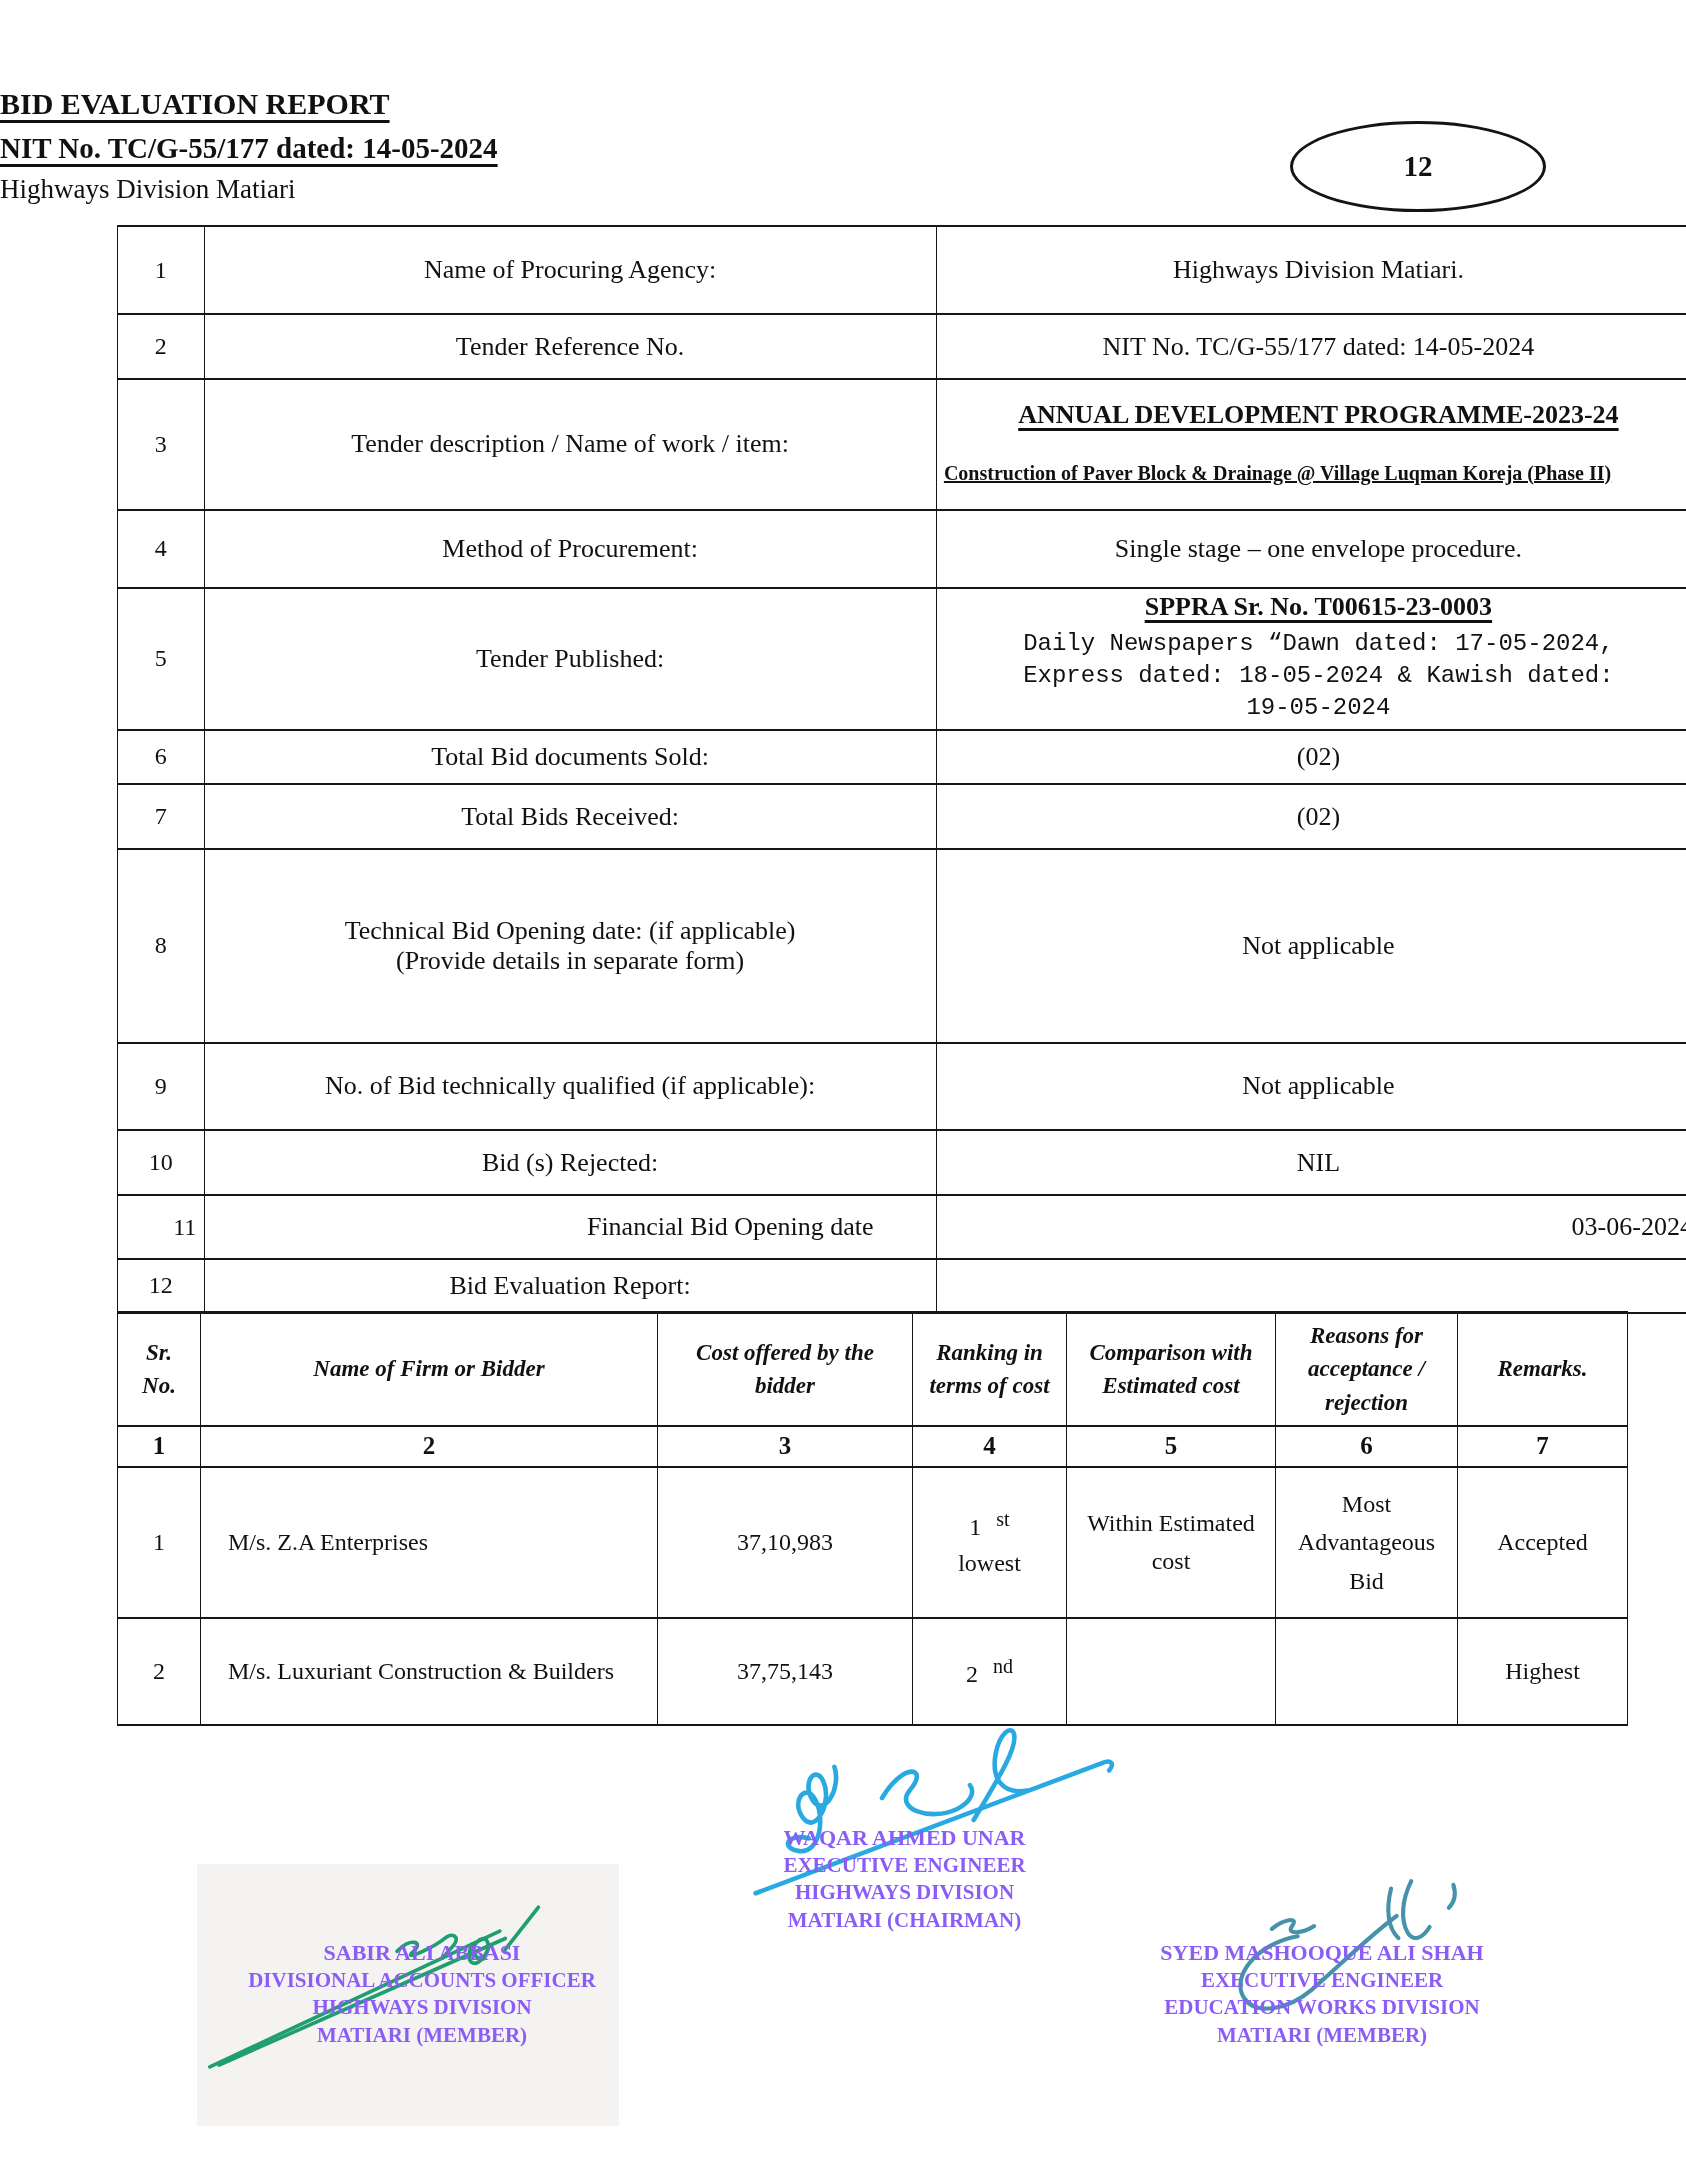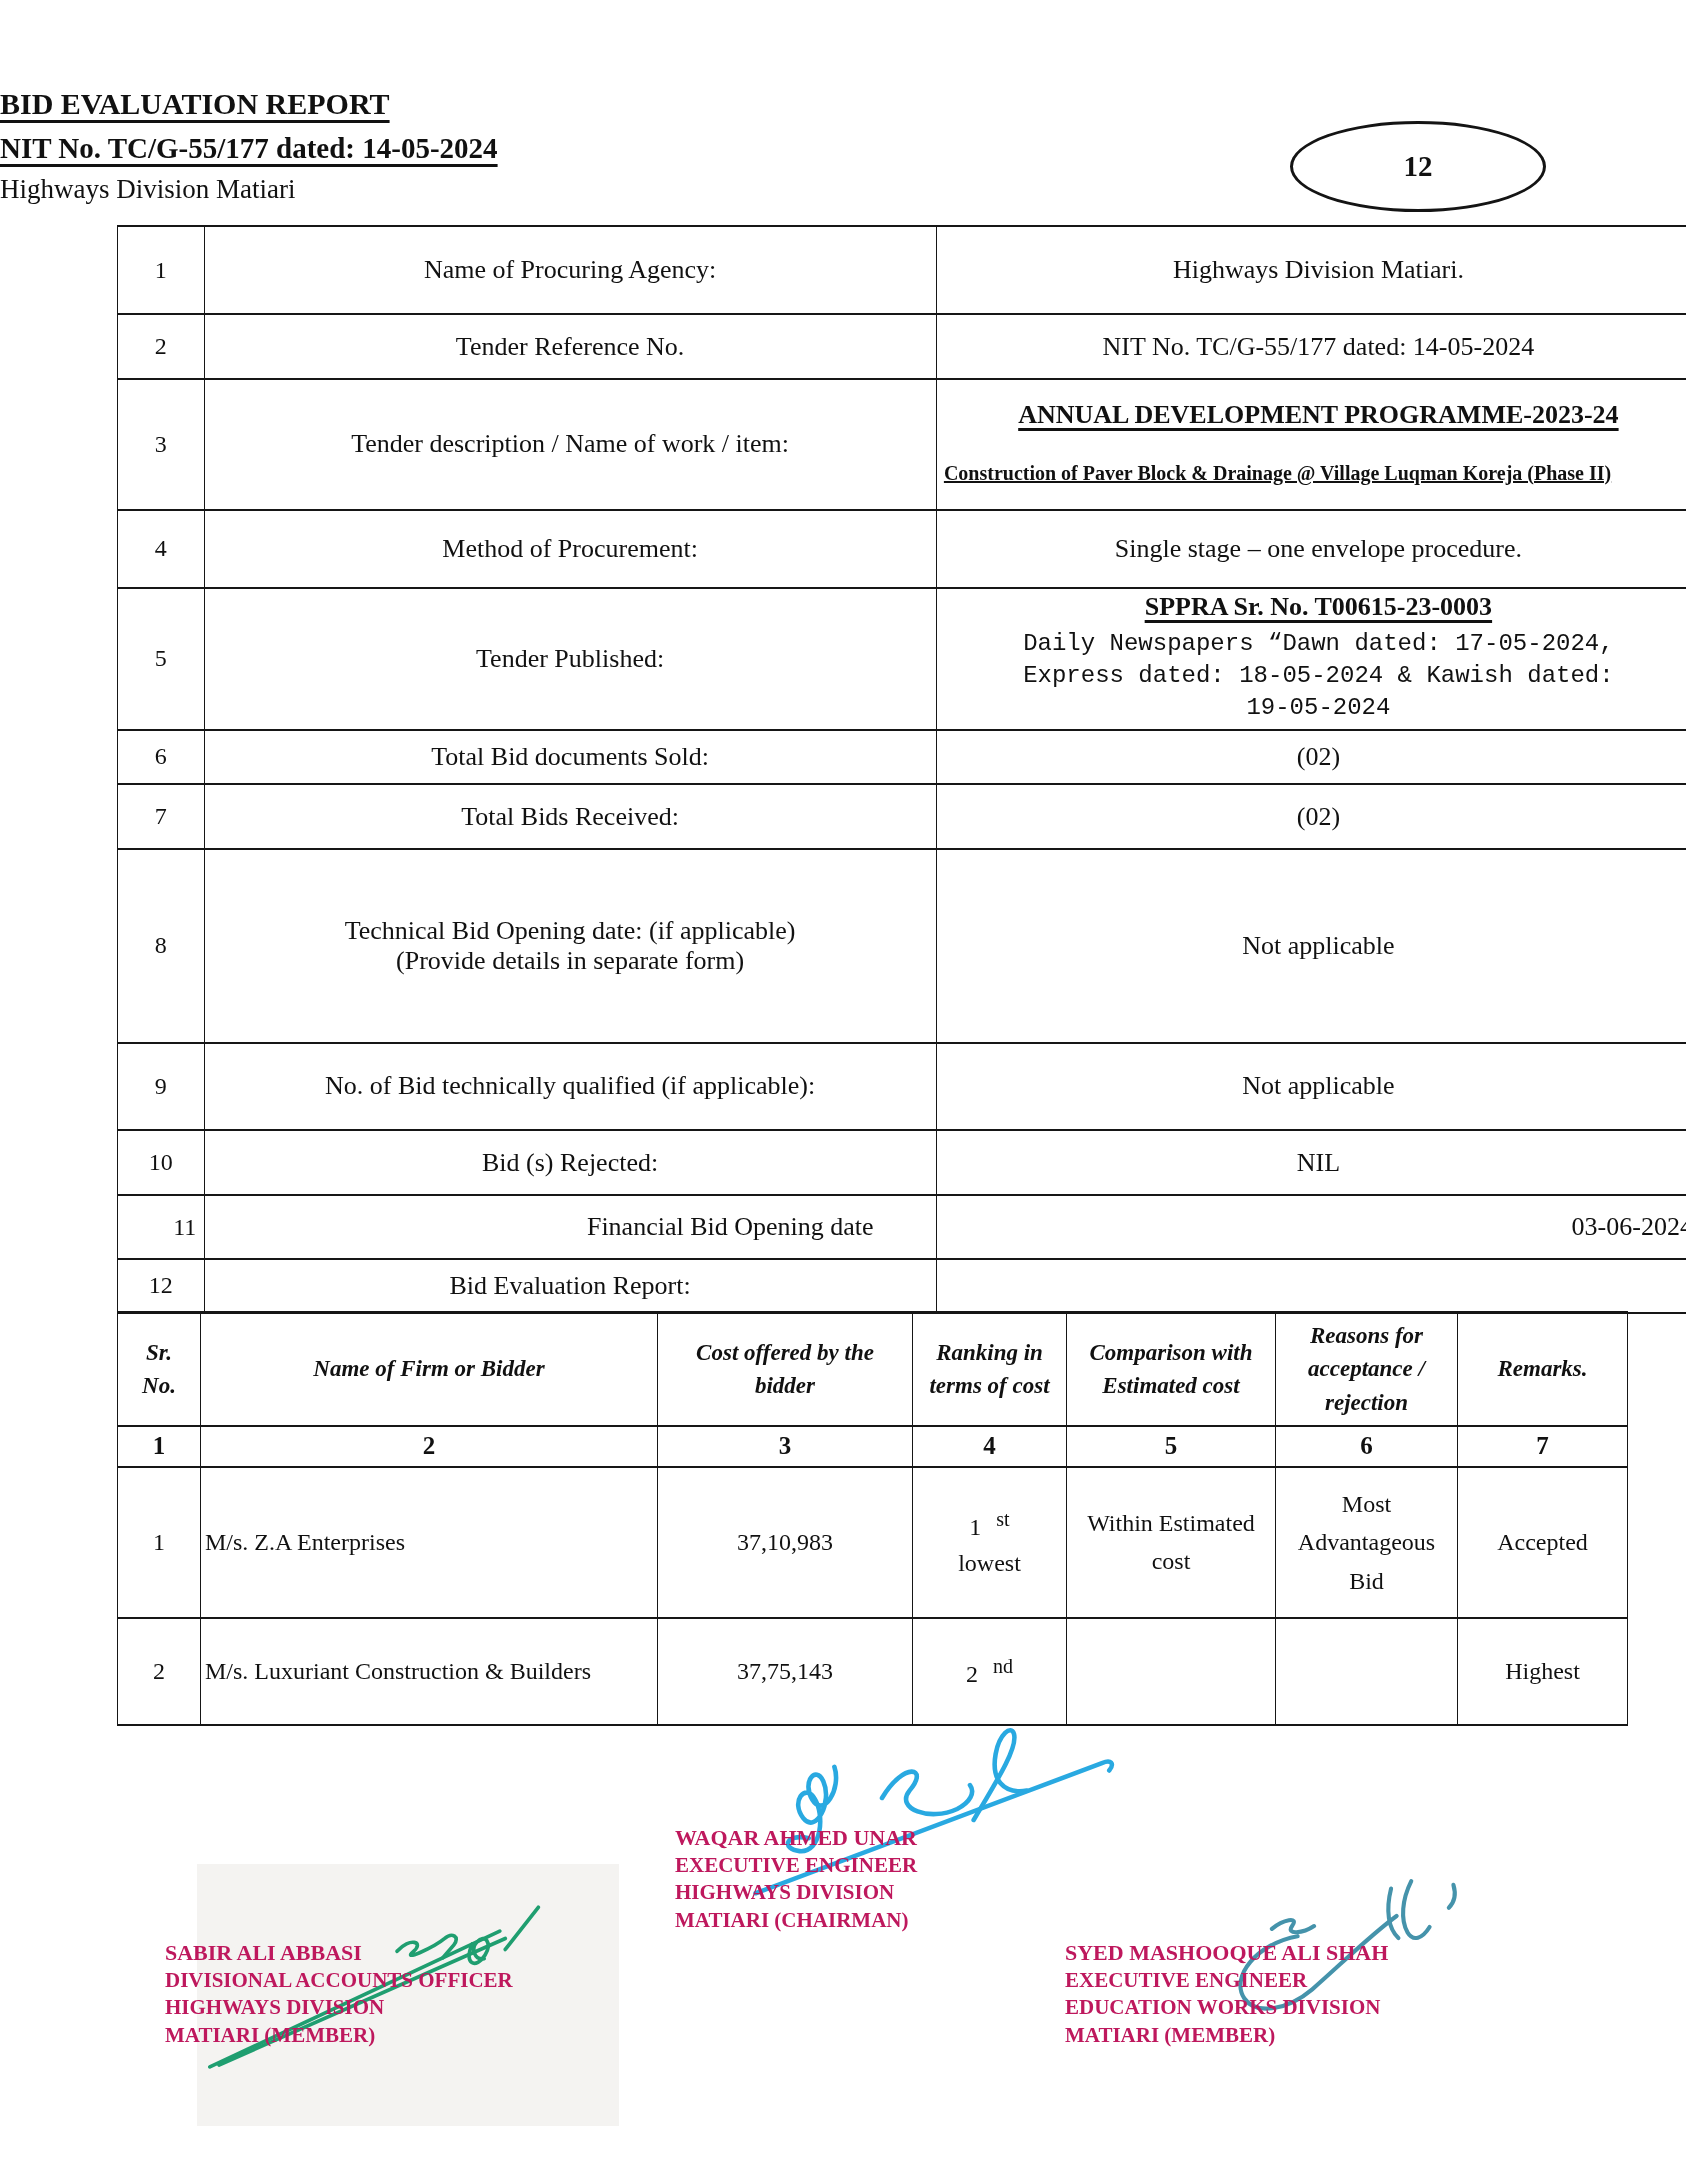--- a/index.html
+++ b/index.html
@@ -33,28 +33,28 @@
   .v-sub-center{font-size:24px;max-width:595px;margin:5.5px auto 0;line-height:1.35;font-family:Liberation Mono, monospace;}
   
   table.bid{margin-top:-2.8px;}
   table.bid td{font-size:24px;}
   tr.bh td{height:104px;font-size:23px;font-weight:bold;font-style:italic;line-height:1.45;white-space:pre-line;padding:3.7px 5.5px;}
   tr.bn td{height:32px;font-weight:bold;font-size:25px;}
   tr.bd1 td{height:141px;}
   tr.bd2 td{height:98px;}
   .cw-sr{width:71px;} .cw-firm{width:445px;} .cw-cost{width:243px;} .cw-rank{width:142px;}
   .cw-comp{width:197px;} .cw-reason{width:170px;} .cw-remark{width:158px;}
-  td.firm{text-align:left;padding-left:4px;font-size:22px;line-height:1.75;}
+  td.firm{text-align:left;padding-left:27px;font-size:22px;line-height:1.75;}
   td.cost{font-size:21px;}
   td.rank{font-size:25px;line-height:1.5;}
   td.rank sup{font-size:20px;margin-left:15px;}
   td.wrapcell{line-height:1.6;word-wrap:break-word;}
   
   .scanbox{position:absolute;left:197px;top:1864px;width:422px;height:262px;background:#f4f3f1;}
-  .sig-text{position:absolute;font-weight:bold;font-size:21px;line-height:27.5px;color:#be185d;}
+  .sig-text{position:absolute;text-align:center;font-weight:bold;font-size:21px;line-height:27.5px;color:#8b5cf6;}
   .sig-text .nm{font-size:22px;}
   .sig-left{left:165px;top:1939px;width:514px;}
   .sig-mid{left:675px;top:1824px;width:459px;}
   .sig-right{left:1065px;top:1939px;width:514px;}
   .ink{position:absolute;}
   .ink-green{left:197px;top:1896px;}
   .ink-blue{left:744px;top:1710px;}
   .ink-teal{left:1189px;top:1872px;}
 </style>
 </head>

